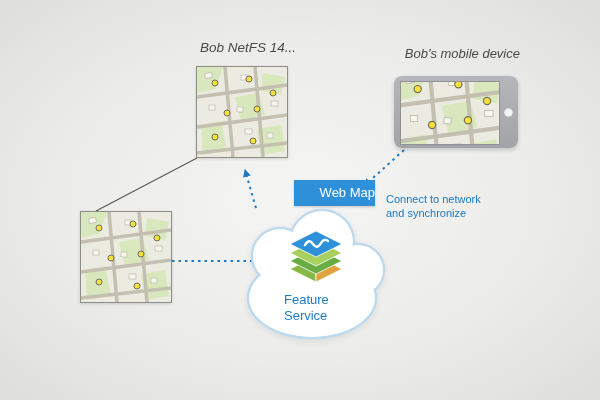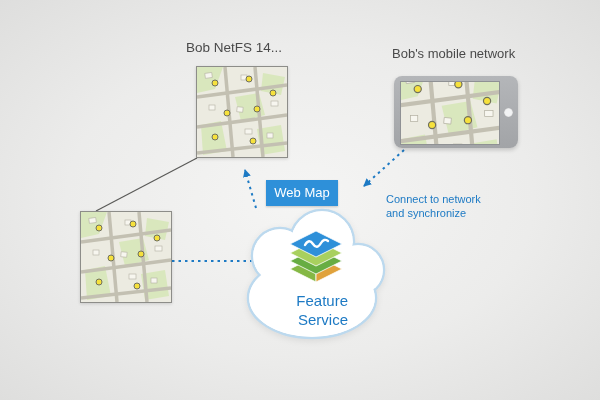--- a/index.html
+++ b/index.html
@@ -14,21 +14,22 @@
     overflow:hidden;
   }
   .overlay{
     position:absolute;left:0;top:0;width:600px;height:400px;
     pointer-events:none;
   }
   .label{
     position:absolute;
     color:#4a4a4a;
     font-size:13px;
-    text-align:left;
+    text-align:right;
+    font-style:italic;
   }
   .map-card{
     position:absolute;
     width:90px;height:90px;
     border:1px solid #8d8d89;
     box-shadow:0 1px 3px rgba(0,0,0,0.15);
     background:#ecebe1;
   }
   .map-card svg{display:block;width:100%;height:100%;}
 
@@ -57,40 +58,40 @@
   }
   .local-copy{
     position:absolute;left:394px;top:155px;width:124px;
     color:#9b9b99;font-size:10px;text-align:center;
   }
 
   .default-label{left:80px;top:188px;width:90px;}
   .default-map{left:80px;top:211px;}
 
   .web-map-btn{
-    position:absolute;left:266px;top:180px;width:72px;height:26px;
+    position:absolute;left:294px;top:180px;width:81px;height:26px;
     background:#2e90d9;
-    color:#fff;font-size:13px;line-height:26px;text-align:center;
+    color:#fff;font-size:13px;line-height:26px;text-align:right;
     box-shadow:0 1px 2px rgba(0,0,0,0.2);
   }
   .connect-note{
     position:absolute;left:386px;top:192px;width:104px;
     color:#1d7ac4;font-size:11px;line-height:1.3;
   }
 
   .cloud{
     position:absolute;left:228px;top:198px;width:168px;height:150px;
     filter:drop-shadow(0 2px 3px rgba(0,0,0,0.08));
   }
   .feature-icon{
     position:absolute;left:286px;top:222px;width:60px;height:64px;
   }
   .feature-label{
     position:absolute;left:284px;top:292px;width:64px;
-    color:#1d7ac4;font-size:15px;line-height:1.25;text-align:right;
+    color:#1d7ac4;font-size:13px;line-height:1.25;text-align:left;
   }
   .defs-holder{position:absolute;width:0;height:0;overflow:hidden;}
 </style>
 </head>
 <body>
 
 <div class="canvas">
 
   <svg class="defs-holder" aria-hidden="true">
     <defs>
@@ -167,21 +168,21 @@
   </svg>
 
   <div class="label netfs-label">Bob NetFS 14...</div>
 
   <div class="map-card netfs-map">
     <svg viewBox="0 0 90 90">
         <use href="#map-art"></use>
       </svg>
   </div>
 
-  <div class="label mobile-label">Bob's mobile network</div>
+  <div class="label mobile-label">Bob's mobile device</div>
 
   <div class="tablet">
     <div class="tablet-screen">
       <svg viewBox="4 10 82 52" preserveAspectRatio="xMidYMid slice">
           <use href="#map-art"></use>
         </svg>
     </div>
     <div class="home-button"></div>
   </div>
 

